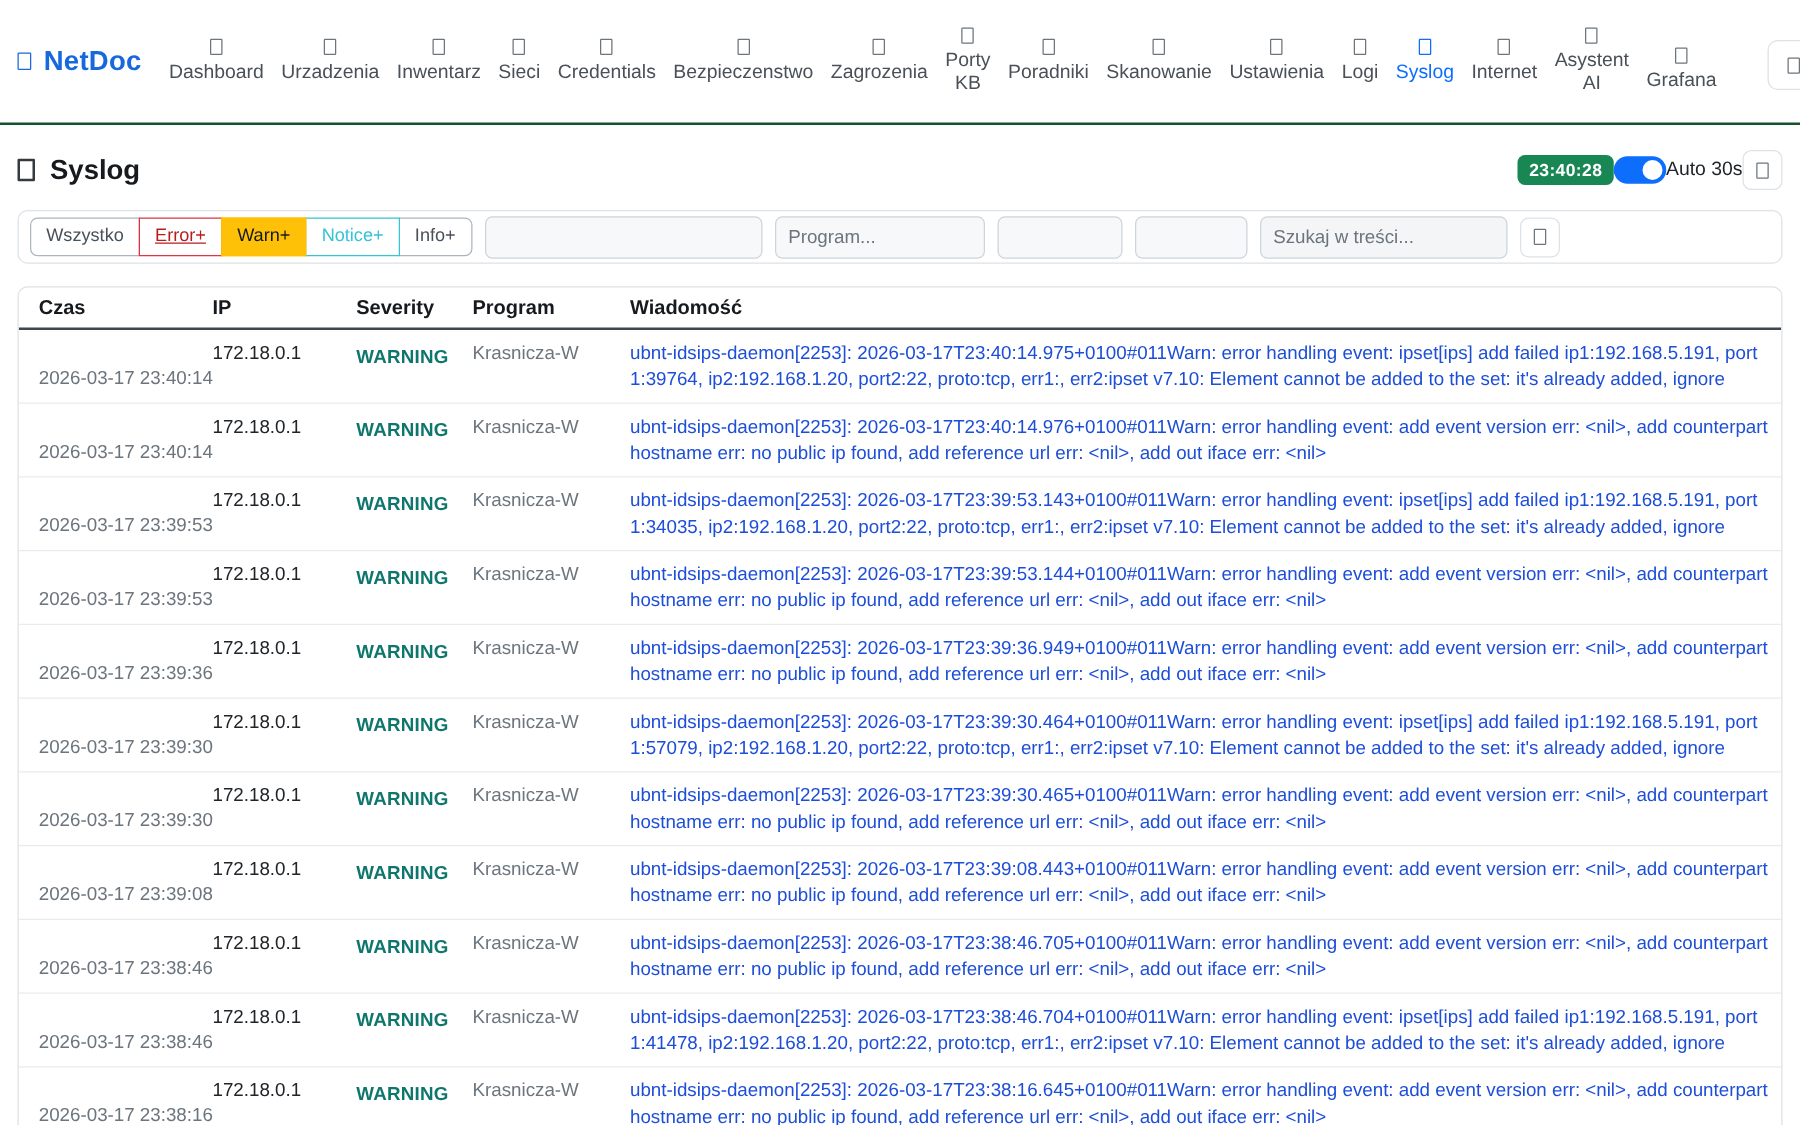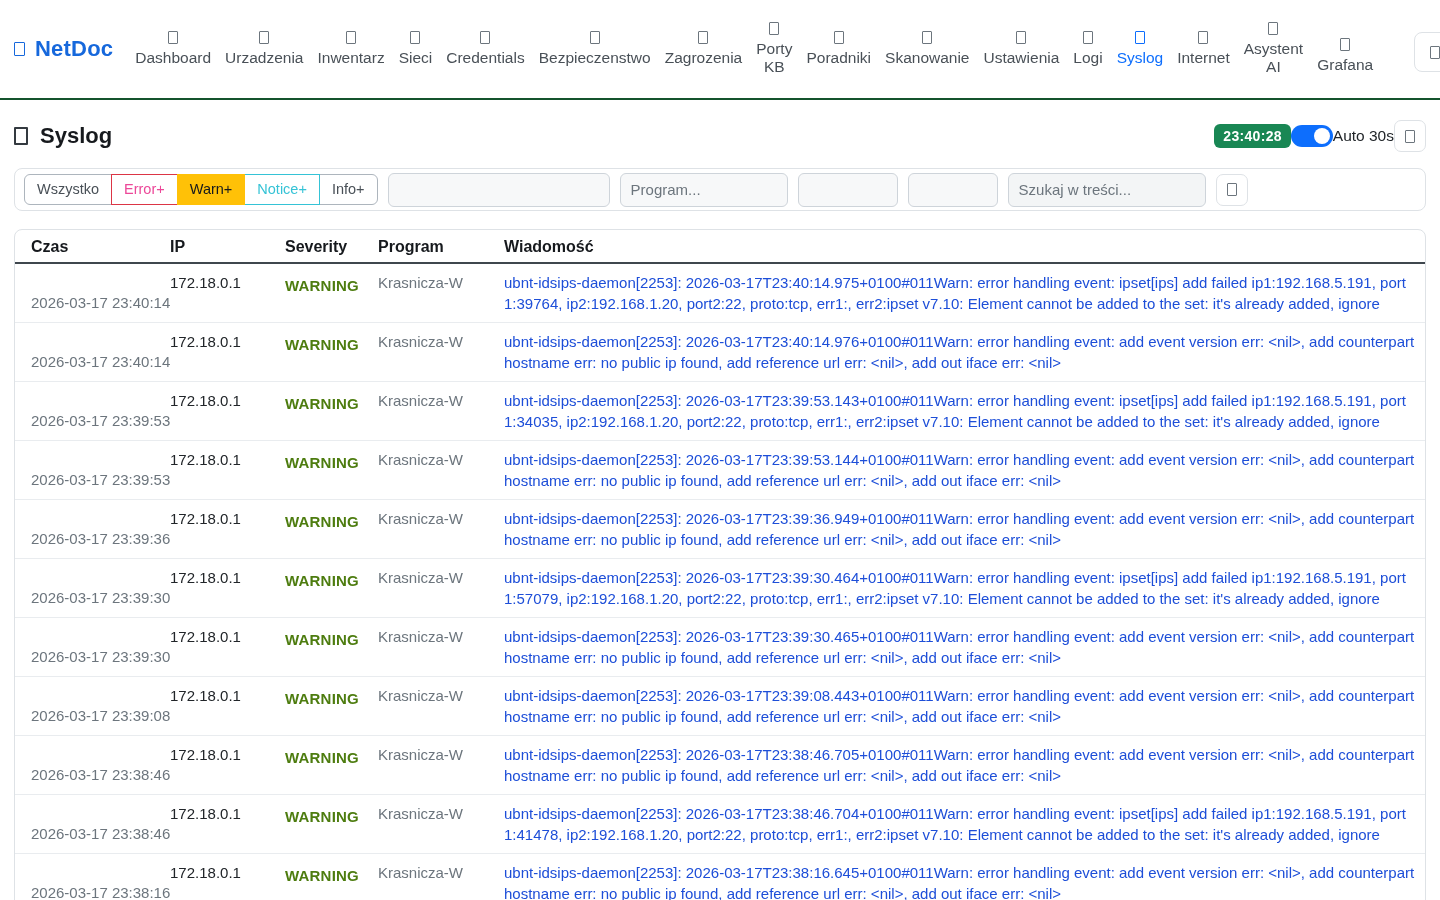--- a/index.html
+++ b/index.html
@@ -42,21 +42,21 @@
     display:flex; align-items:center; justify-content:center; color:#6c757d; cursor:pointer; }
 
   
   .filter-card { margin:0 14px; border:1px solid #dee2e6; border-radius:8px; background:#fff;
     padding:6px 9px; display:flex; align-items:center; gap:10px; height:43px; }
   .btn-group { display:inline-flex; }
   .fbtn { font-family:inherit; font-size:14.5px; padding:4px 12px; background:#fff; cursor:pointer;
     border:1px solid #adb5bd; color:#495057; margin-left:-1px; line-height:1.4; }
   .fbtn:first-child { border-top-left-radius:6px; border-bottom-left-radius:6px; margin-left:0; }
   .fbtn:last-child { border-top-right-radius:6px; border-bottom-right-radius:6px; }
-  .fbtn.style-error  { color:#ec4899; border-color:#dc3545; position:relative; z-index:1; }
+  .fbtn.style-error  { color:#b91c1c; border-color:#dc3545; position:relative; z-index:1;text-decoration:underline; }
   .fbtn.style-warn   { background:#ffc107; border-color:#ffc107; color:#16191d; font-weight:500; position:relative; z-index:2; }
   .fbtn.style-notice { color:#35c3d6; border-color:#35c3d6; position:relative; z-index:1; }
   .fctl { font-family:inherit; font-size:15px; height:31px; border:1px solid #ced4da; border-radius:6px;
     background:#f7f8f9; color:#212529; padding:16px 10px; }
   .fctl::placeholder { color:#6c757d; }
   select.fctl { appearance:none; -webkit-appearance:none; }
   .w-device { width:222px; }
   .w-program { width:168px; }
   .w-range { width:100px; }
   .w-limit { width:90px; }
@@ -66,21 +66,21 @@
   .table-card { margin:18px 14px 0; border:1px solid #dee2e6; border-radius:8px 8px 0 0; background:#fff; overflow:hidden; }
   .tgrid { display:grid; grid-template-columns:147px 115px 93px 126px 1fr; align-items:start; }
   .thead { border-bottom:2px solid #3f474e; }
   .thead > div { font-size:16px; font-weight:700; color:#16191d; padding:8px 8px 6px; }
   .thead > div:first-child, .trow > div:first-child { padding-left:16px; }
   .trow { border-bottom:1px solid #e9ecef; min-height:51px; }
   .trow:last-child { border-bottom:none; }
   .trow > div { padding:8px; font-size:15px; line-height:1.4; }
   .cell-time { color:#6c757d; white-space:nowrap;margin-top:20px; }
   .cell-ip { color:#212529; }
-  .cell-sev { color:#4d7c0f; font-weight:700; font-size:13px; letter-spacing:.2px; padding-top:11px !important; }
+  .cell-sev { color:#0f766e; font-weight:700; font-size:13px; letter-spacing:.2px; padding-top:11px !important; }
   .cell-prog { color:#6c757d; }
   .cell-msg { color:#1d4ed8; word-break:break-all; padding-right:10px !important; }
 </style>
 </head>
 <body>
 
 <header class="topbar">
   <div class="brand">
     <span class="tofu"></span>
     <span class="brand-name">NetDoc</span>

